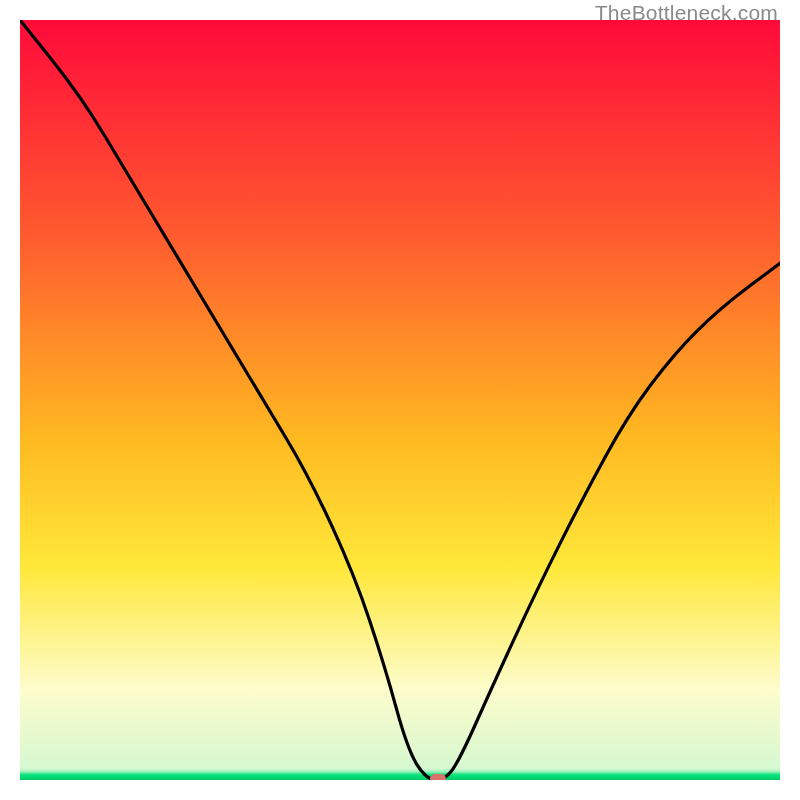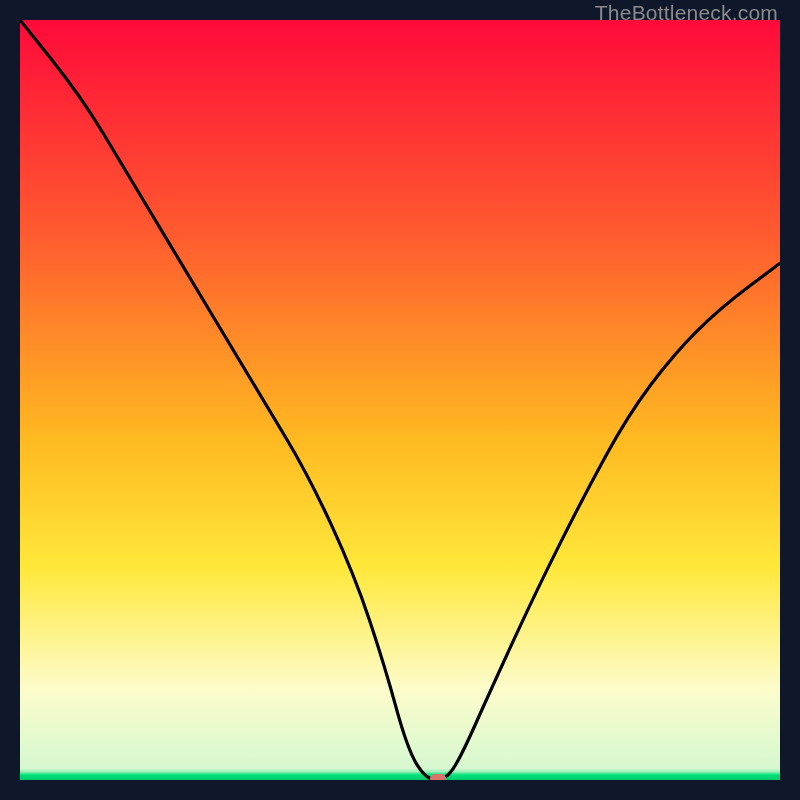--- a/index.html
+++ b/index.html
@@ -8,21 +8,21 @@
     width: 800px;
     height: 800px;
     background: #000;
     overflow: hidden;
     font-family: Arial, Helvetica, sans-serif;
   }
   .outer {
     position: relative;
     width: 800px;
     height: 800px;
-    background: #0f172a;
+    background: #ffffff;
   }
   .plot-area {
     position: absolute;
     left: 20px;
     top: 20px;
     width: 760px;
     height: 760px;
     overflow: hidden;
   }
   .gradient-bg {

